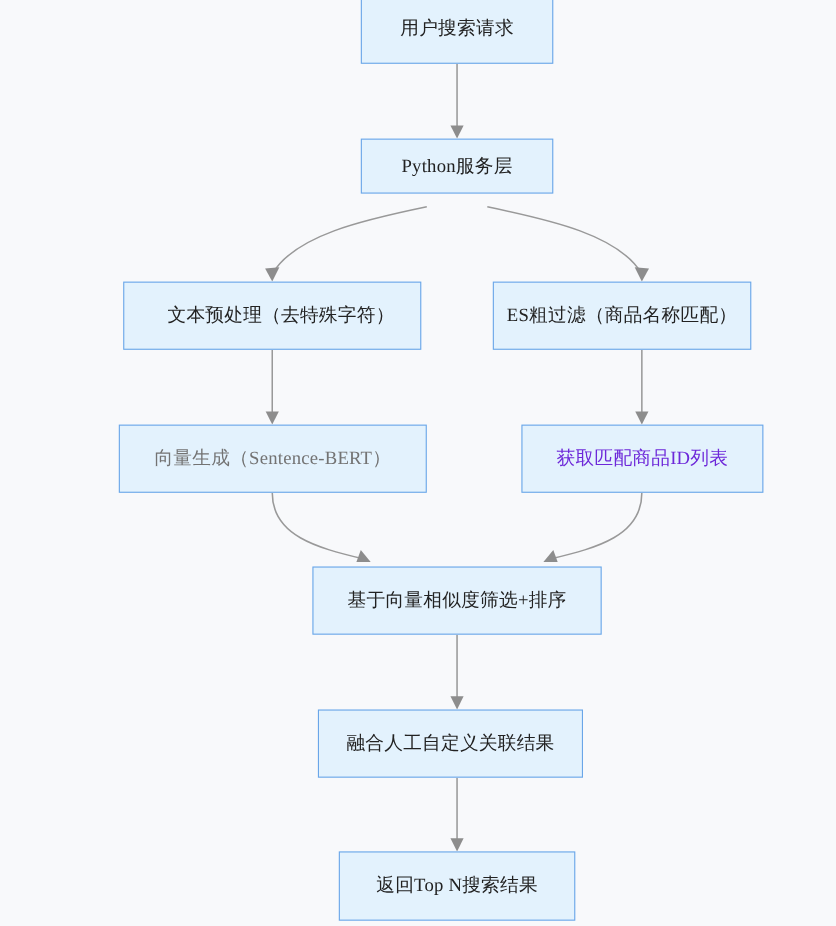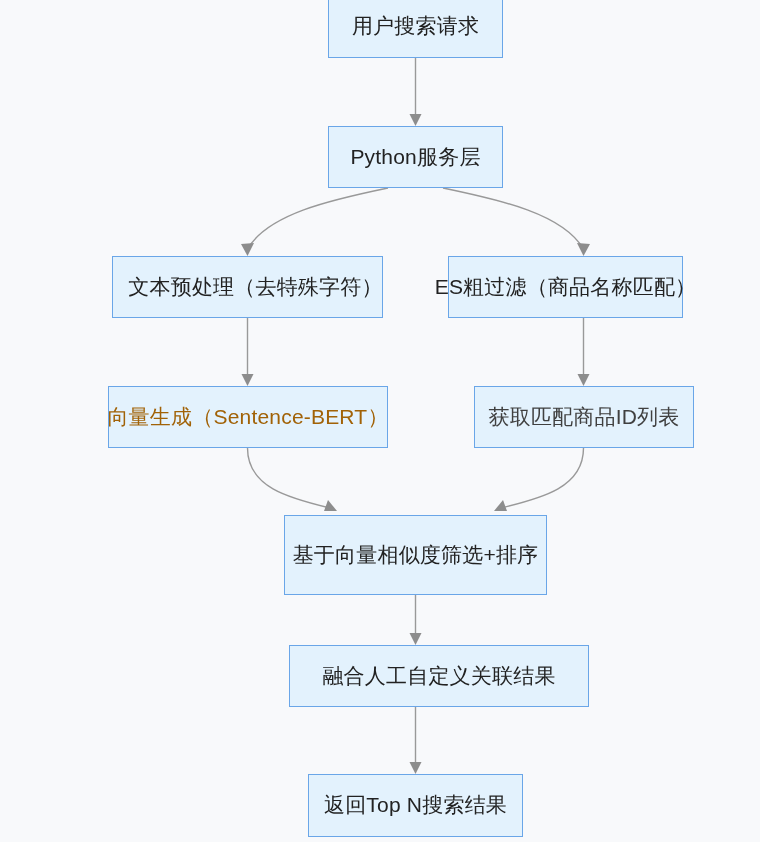--- a/index.html
+++ b/index.html
@@ -32,26 +32,26 @@
     position: absolute;
     box-sizing: border-box;
     background: #e3f2fd;
     border: 1px solid #6aa6e8;
     display: flex;
     align-items: center;
     justify-content: center;
     text-align: center;
   }
   .node-label {
-    font-size: 21px;
+    font-size: 17px;
     line-height: 1.35;
     color: #222222;
     letter-spacing: 0.2px;
     white-space: nowrap;
-    font-family: Liberation Sans, sans-serif;
+    font-family: Liberation Serif, serif;
   }
   .edge-path {
     fill: none;
     stroke: #999999;
     stroke-width: 1.4px;
   }
   .arrow-head {
     fill: #8d8d8d;
     stroke: none;
   }
@@ -81,39 +81,39 @@
         <polygon class="arrow-head" points="415.5,645 409.5,633 421.5,633" fill="#8d8d8d"></polygon>
         <path class="edge-path" d="M 415.5 707 L 415.5 767" stroke="#999999"></path>
         <polygon class="arrow-head" points="415.5,774 409.5,762 421.5,762" fill="#8d8d8d"></polygon>
       </g>
   </svg>
 
   <div id="node-layer">
       <div class="node" style="left: 328px; top: -6px; width: 175px; height: 64px; background: rgb(227, 242, 253); border-color: rgb(106, 166, 232);">
         <span class="node-label" style="color: rgb(34, 34, 34);">用户搜索请求</span>
       </div>
-      <div class="node" style="left: 328px; top: 126px; width: 175px; height: 62px; background: rgb(227, 242, 253); border-color: rgb(106, 166, 232);">
+      <div class="node" style="left: 328px; top: 126px; width: 175px; height: 50px; background: rgb(227, 242, 253); border-color: rgb(106, 166, 232);">
         <span class="node-label" style="color: rgb(34, 34, 34);">Python服务层</span>
       </div>
       <div class="node" style="left: 112px; top: 256px; width: 271px; height: 62px; background: rgb(227, 242, 253); border-color: rgb(106, 166, 232); padding-left: 16px;">
         <span class="node-label" style="color: rgb(34, 34, 34);">文本预处理（去特殊字符）</span>
       </div>
       <div class="node" style="left: 448px; top: 256px; width: 235px; height: 62px; background: rgb(227, 242, 253); border-color: rgb(106, 166, 232);">
         <span class="node-label" style="color: rgb(34, 34, 34);">ES粗过滤（商品名称匹配）</span>
       </div>
       <div class="node" style="left: 108px; top: 386px; width: 280px; height: 62px; background: rgb(227, 242, 253); border-color: rgb(106, 166, 232);">
-        <span class="node-label" style="color: #a16207; text-align: center;">向量生成（Sentence-BERT）</span>
+        <span class="node-label" style="color: #737373; text-align: center;">向量生成（Sentence-BERT）</span>
       </div>
       <div class="node" style="left: 474px; top: 386px; width: 220px; height: 62px; background: rgb(227, 242, 253); border-color: rgb(106, 166, 232);">
-        <span class="node-label" style="color: #404040; text-align: right;">获取匹配商品ID列表</span>
+        <span class="node-label" style="color: #6d28d9; text-align: right;">获取匹配商品ID列表</span>
       </div>
-      <div class="node" style="left: 284px; top: 515px; width: 263px; height: 80px; background: rgb(227, 242, 253); border-color: rgb(106, 166, 232);">
+      <div class="node" style="left: 284px; top: 515px; width: 263px; height: 62px; background: rgb(227, 242, 253); border-color: rgb(106, 166, 232);">
         <span class="node-label" style="color: rgb(34, 34, 34);">基于向量相似度筛选+排序</span>
       </div>
-      <div class="node" style="left: 289px; top: 645px; width: 300px; height: 62px; background: rgb(227, 242, 253); border-color: rgb(106, 166, 232);">
+      <div class="node" style="left: 289px; top: 645px; width: 241px; height: 62px; background: rgb(227, 242, 253); border-color: rgb(106, 166, 232);">
         <span class="node-label" style="color: rgb(34, 34, 34);">融合人工自定义关联结果</span>
       </div>
       <div class="node" style="left: 308px; top: 774px; width: 215px; height: 63px; background: rgb(227, 242, 253); border-color: rgb(106, 166, 232);">
         <span class="node-label" style="color: rgb(34, 34, 34);">返回Top N搜索结果</span>
       </div>
     </div>
 
 </div>
 
 </body></html>

